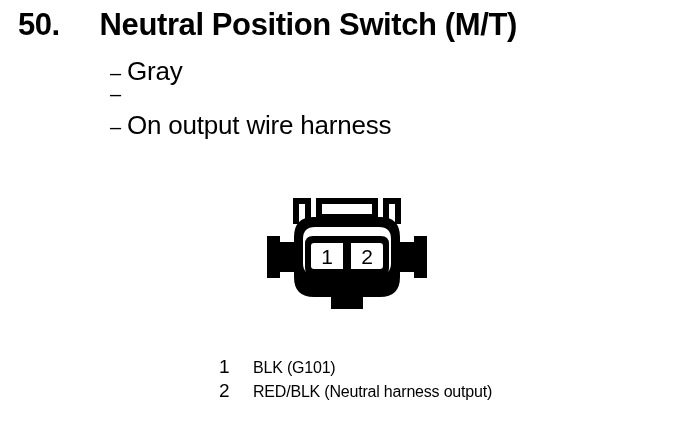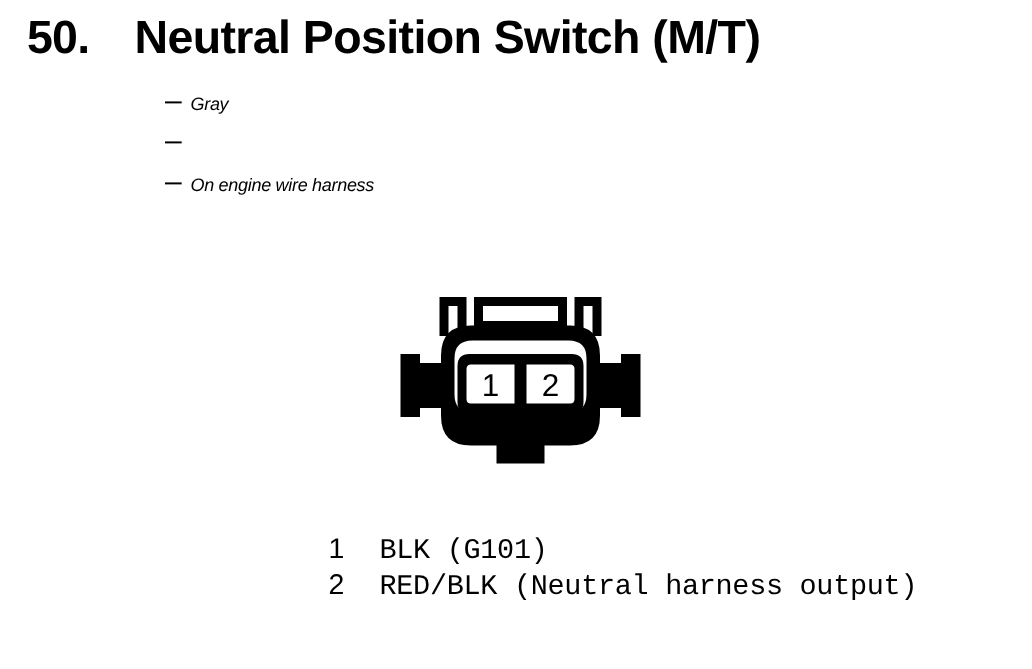--- a/index.html
+++ b/index.html
@@ -32,21 +32,21 @@
     white-space: nowrap;
   }
   .header-number {
     font-size: 31px;
     font-weight: bold;
     letter-spacing: -0.5px;
   }
   .header-title {
     font-size: 31px;
     font-weight: bold;
-    margin-left: 30px;
+    margin-left: 40px;
     letter-spacing: -0.4px;
   }
 
   
   .bullets {
     position: absolute;
     left: 110px;
     top: 56px;
   }
   .bullet-row {
@@ -54,23 +54,22 @@
     align-items: baseline;
     white-space: nowrap;
     height: 27px;
   }
   .bullet-dash {
     font-size: 20px;
     width: 17px;
     flex: 0 0 17px;
   }
   .bullet-text {
-    font-size: 12px;
+    font-size: 26px;
     letter-spacing: -0.2px;
-    font-style: italic;
   }
 
   
   .connector-wrap {
     position: absolute;
     left: 252px;
     top: 186px;
     width: 190px;
     height: 130px;
   }
@@ -95,23 +94,22 @@
     align-items: baseline;
     white-space: nowrap;
     height: 24px;
   }
   .legend-pin {
     font-size: 19px;
     width: 34px;
     flex: 0 0 34px;
   }
   .legend-label {
-    font-size: 19px;
+    font-size: 16px;
     letter-spacing: -0.2px;
-    font-family: Liberation Mono, monospace;
   }
 </style>
 </head>
 <body>
 
 <div class="page">
 
   <div class="header">
     <span class="header-number">50.</span>
     <span class="header-title">Neutral Position Switch (M/T)</span>
@@ -120,21 +118,21 @@
   <div class="bullets">
     <div class="bullet-row">
       <span class="bullet-dash">–</span>
       <span class="bullet-text">Gray</span>
     </div>
     <div class="bullet-row">
       <span class="bullet-dash">–</span>
     </div>
     <div class="bullet-row">
       <span class="bullet-dash">–</span>
-      <span class="bullet-text">On engine wire harness</span>
+      <span class="bullet-text">On output wire harness</span>
     </div>
   </div>
 
   <div class="connector-wrap">
     <svg class="connector-svg" width="190" height="130" viewBox="0 0 190 130" xmlns="http://www.w3.org/2000/svg">
 
       <g>
 
         <path d="M41 12 h18 v26 h-6 v-20 h-6 v20 h-6 z" fill="#000000"></path>
 

